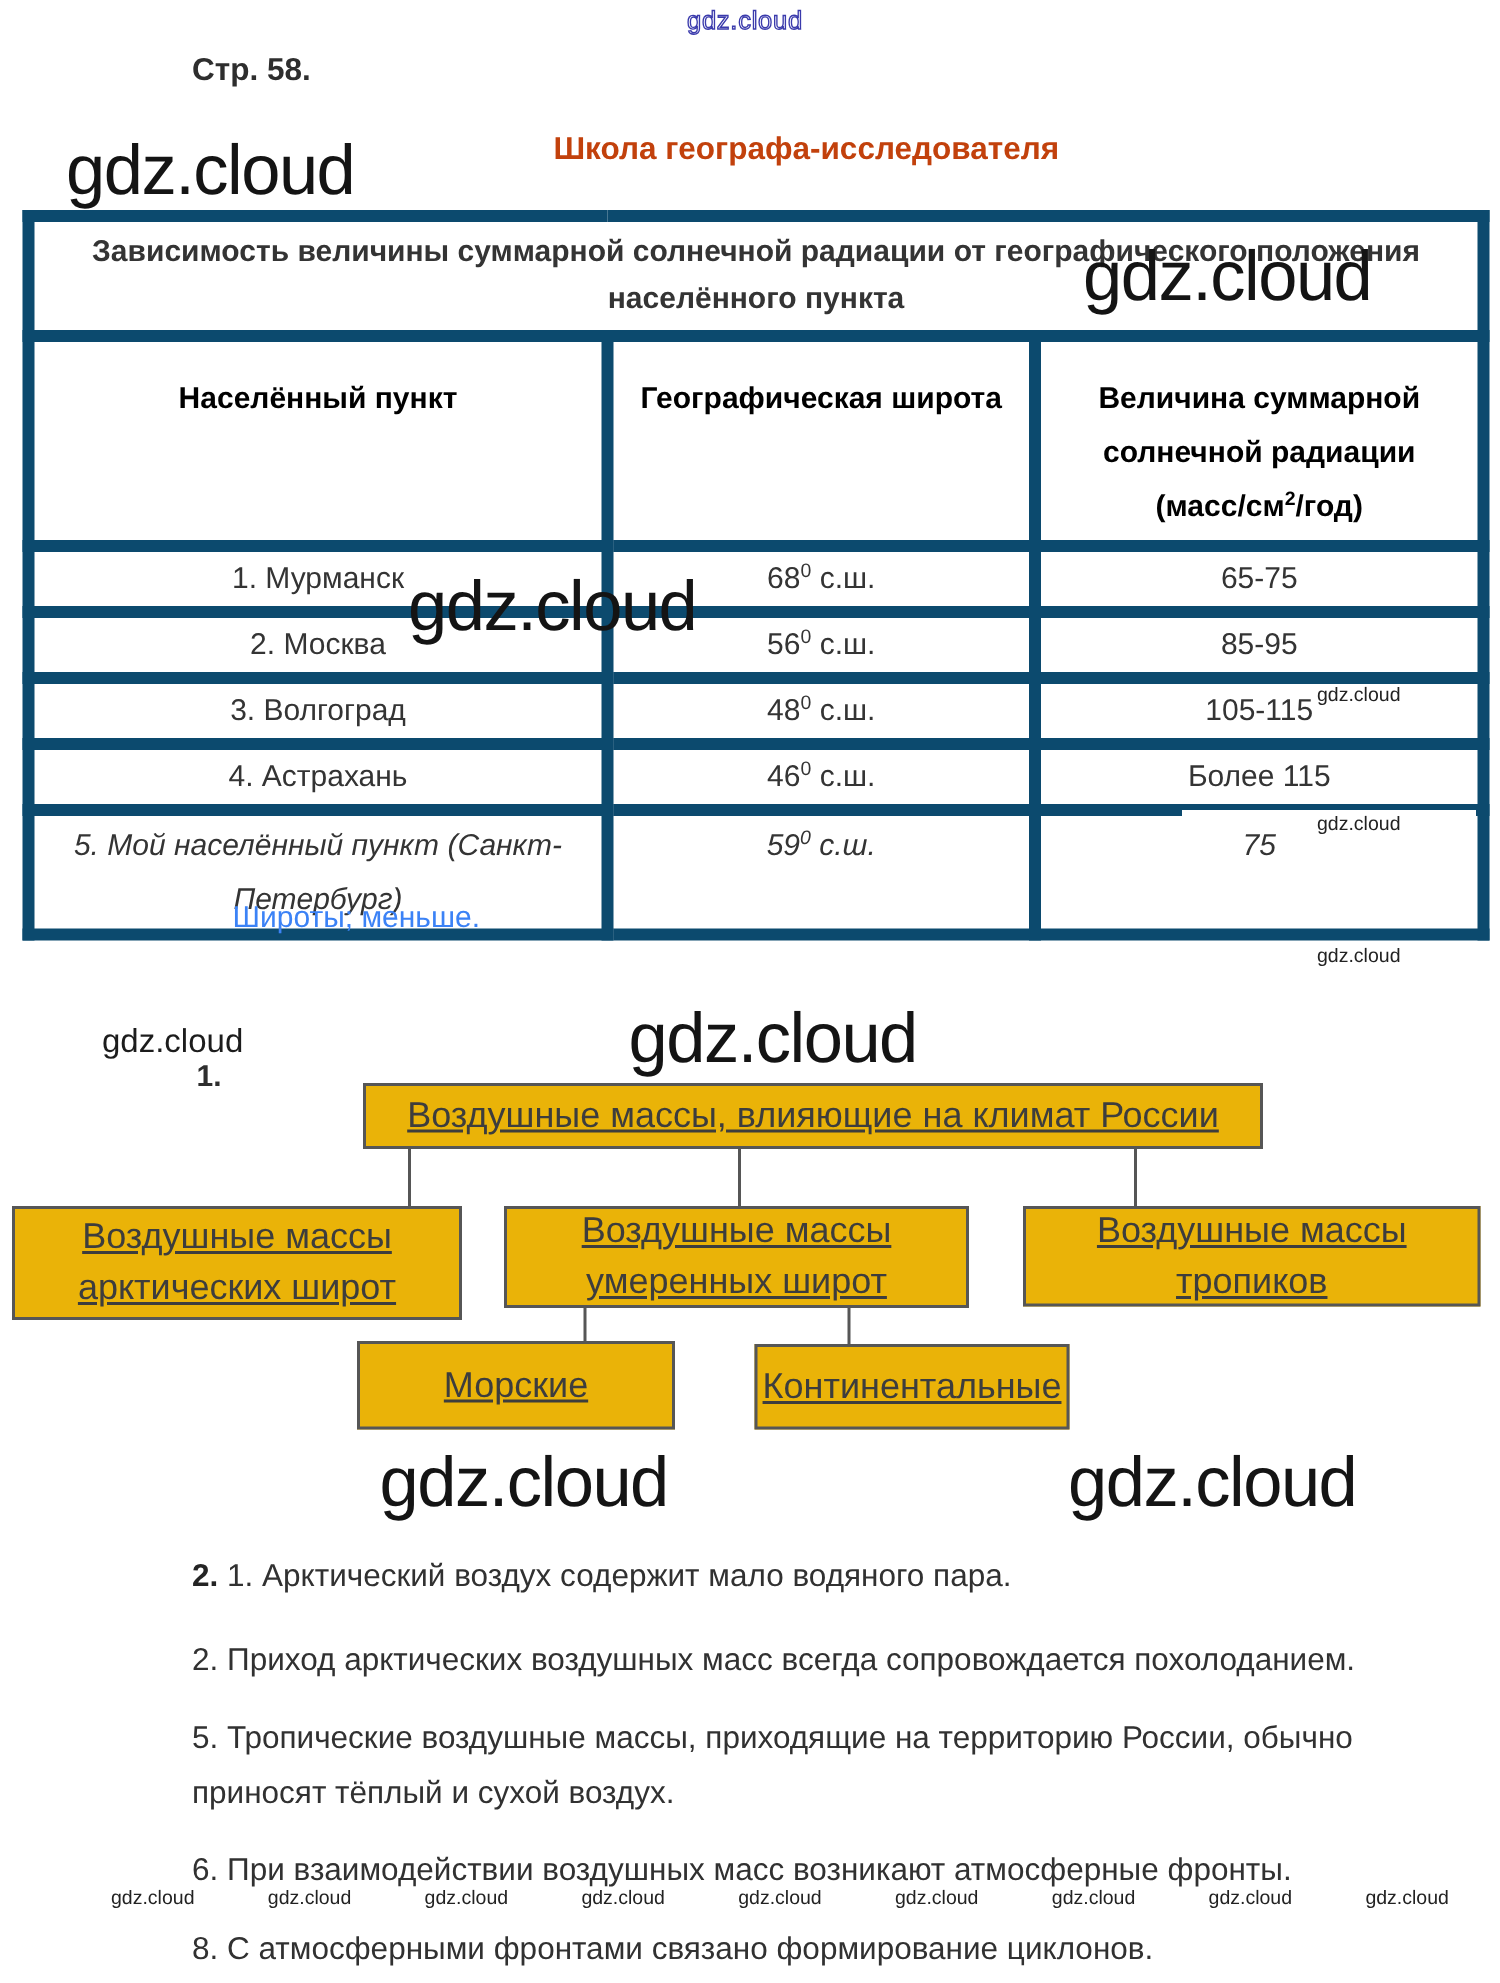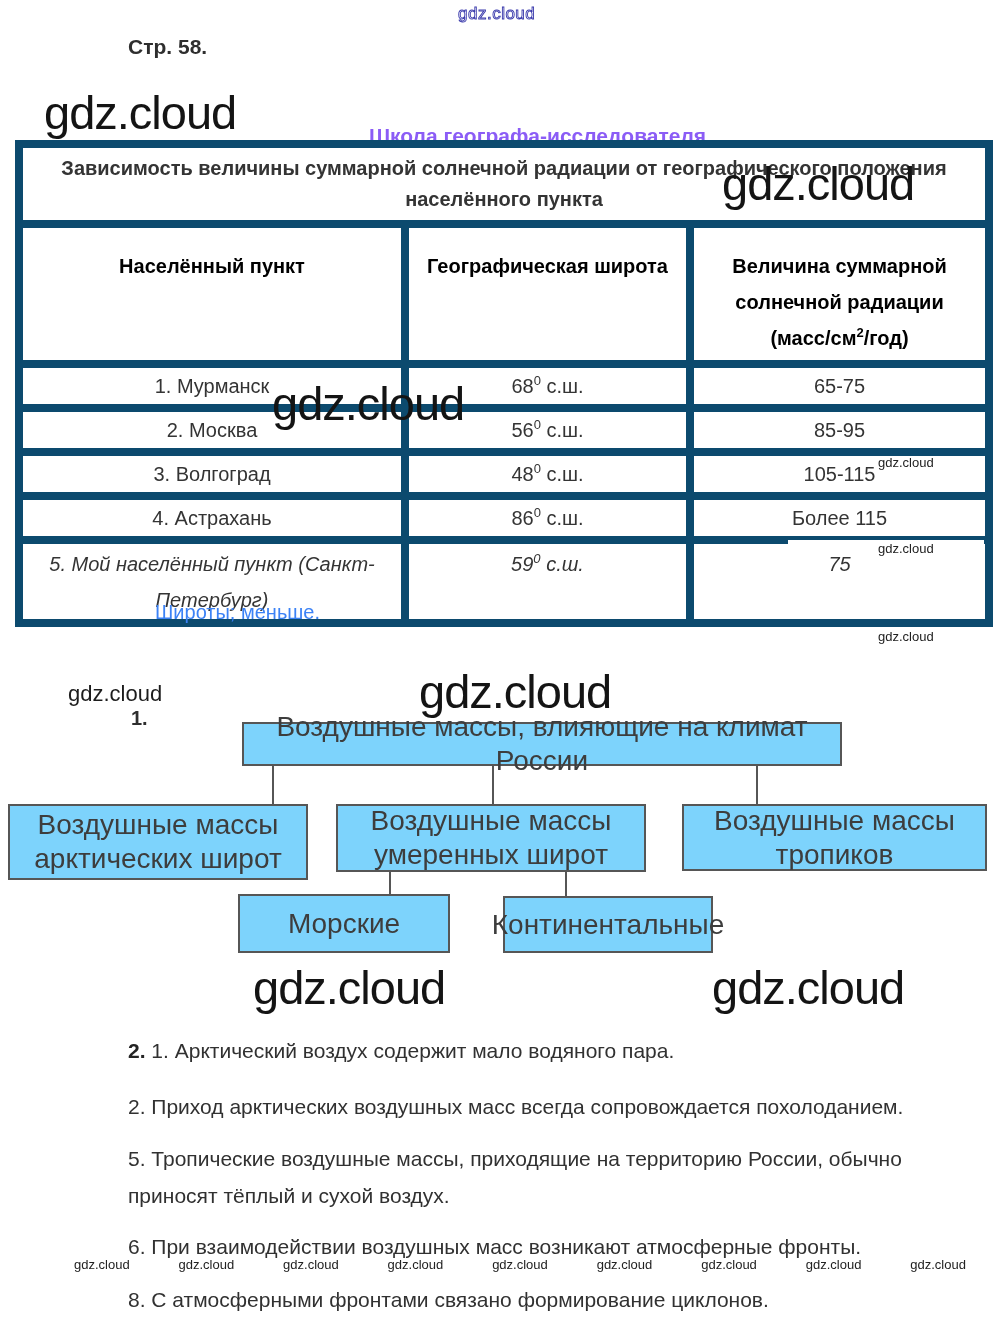--- a/index.html
+++ b/index.html
@@ -3,42 +3,42 @@
 <meta charset="utf-8">
 <style>
   html,body{margin:0;padding:0;background:#ffffff;}
   .page{
     position:relative;width:1000px;height:1322px;background:#ffffff;overflow:hidden;
     font-family:"Liberation Sans","DejaVu Sans",sans-serif;color:#303030;
   }
   .abs{position:absolute;}
   
   .page-label{left:128px;top:35px;font-size:21px;font-weight:bold;color:#2e2e2e;}
-  .centered-title{left:75px;top:88px;width:925px;text-align:center;font-size:21px;font-weight:bold;color:#8b5cf6;margin-top:36px;}
+  .centered-title{left:75px;top:88px;width:925px;text-align:center;font-size:21px;font-weight:bold;color:#c2410c;}
   .section2-title{left:75px;top:652px;width:925px;text-align:center;font-size:21px;font-weight:bold;color:#2d2d2d;}
   
   table.rad{position:absolute;left:15px;top:140px;width:970px;border-collapse:collapse;table-layout:fixed;}
   table.rad td{border:8px solid #0c4a6e;text-align:center;vertical-align:top;font-size:20px;color:#343434;overflow:hidden;}
   td.title-cell{height:66px;font-weight:bold;line-height:31px;padding-top:5px;color:#2c2c2c;}
   tr.hdr td{height:111px;font-weight:bold;line-height:36px;padding-top:20px;color:#000000;}
   tr.r td{height:32px;line-height:31px;padding-top:3px;}
   tr.r5 td{height:70px;line-height:36px;padding-top:2px;font-style:italic;}
   td sup{font-size:13px;vertical-align:super;line-height:0;}
   .unit-line span{white-space:nowrap;}
   
   .border-eraser{left:788px;top:540px;width:196px;height:6px;background:#ffffff;z-index:3;}
   
   .answer-note{left:119px;top:601px;font-size:20px;color:#3b82f6;margin-left:36px;}
   
   .task-number-1{left:131px;top:707px;font-size:20px;font-weight:bold;color:#2e2e2e;}
   
   .dbox{
-    position:absolute;border:2px solid #565656;background:#7dd3fc;
+    position:absolute;border:2px solid #565656;background:#eab308;
     display:flex;align-items:center;justify-content:center;text-align:center;
-    font-size:28px;line-height:34px;color:#3d3d3d;padding:2px 4px;box-sizing:border-box;
+    font-size:24px;line-height:34px;color:#3d3d3d;padding:2px 4px;box-sizing:border-box;text-decoration:underline;
   }
   .vline{position:absolute;width:2px;background:#565656;}
   
   .para{position:absolute;left:128px;width:795px;font-size:21px;line-height:37px;color:#313131;}
   .para .num{font-weight:bold;color:#242424;}
   
   .wm{position:absolute;white-space:nowrap;color:#161616;z-index:5;pointer-events:none;}
   .wm-xl{font-size:47px;letter-spacing:-1px;color:#141414;}
   .wm-md{font-size:22px;color:#1c1c1c;}
   .wm-sm{font-size:13px;color:#222222;}
@@ -89,21 +89,21 @@
       <td><span>56</span><sup>0</sup> <span>с.ш.</span></td>
       <td>85-95</td>
     </tr>
     <tr class="r">
       <td>3. Волгоград</td>
       <td><span>48</span><sup>0</sup> <span>с.ш.</span></td>
       <td>105-115</td>
     </tr>
     <tr class="r">
       <td>4. Астрахань</td>
-      <td><span>86</span><sup>0</sup> <span>с.ш.</span></td>
+      <td><span>46</span><sup>0</sup> <span>с.ш.</span></td>
       <td>Более 115</td>
     </tr>
     <tr class="r5">
       <td>5. Мой населённый пункт (Санкт-Петербург)</td>
       <td><span>59</span><sup>0</sup> <span>с.ш.</span></td>
       <td>75</td>
     </tr>
   </tbody>
     </table>
   <div class="abs border-eraser"></div>

